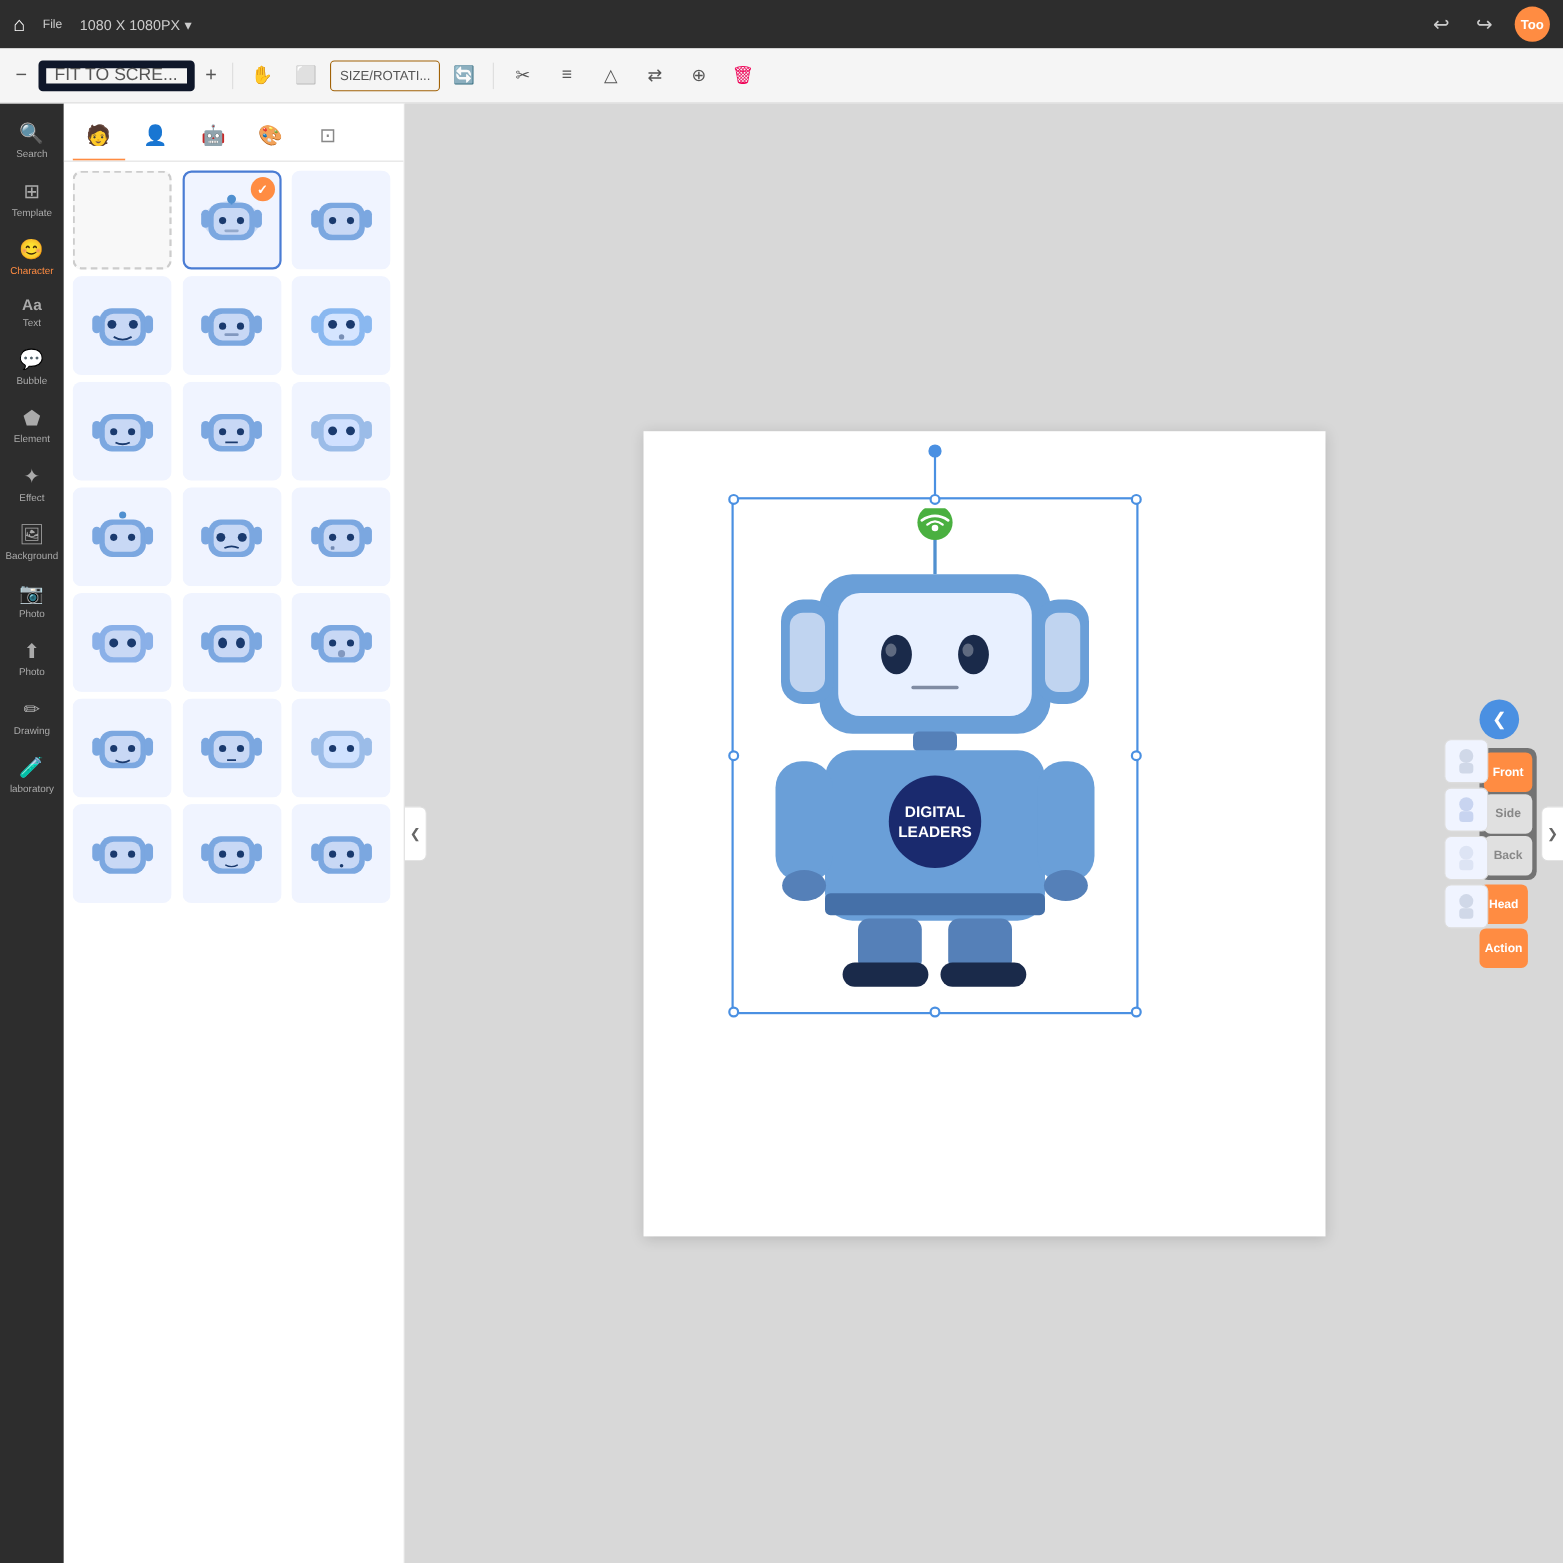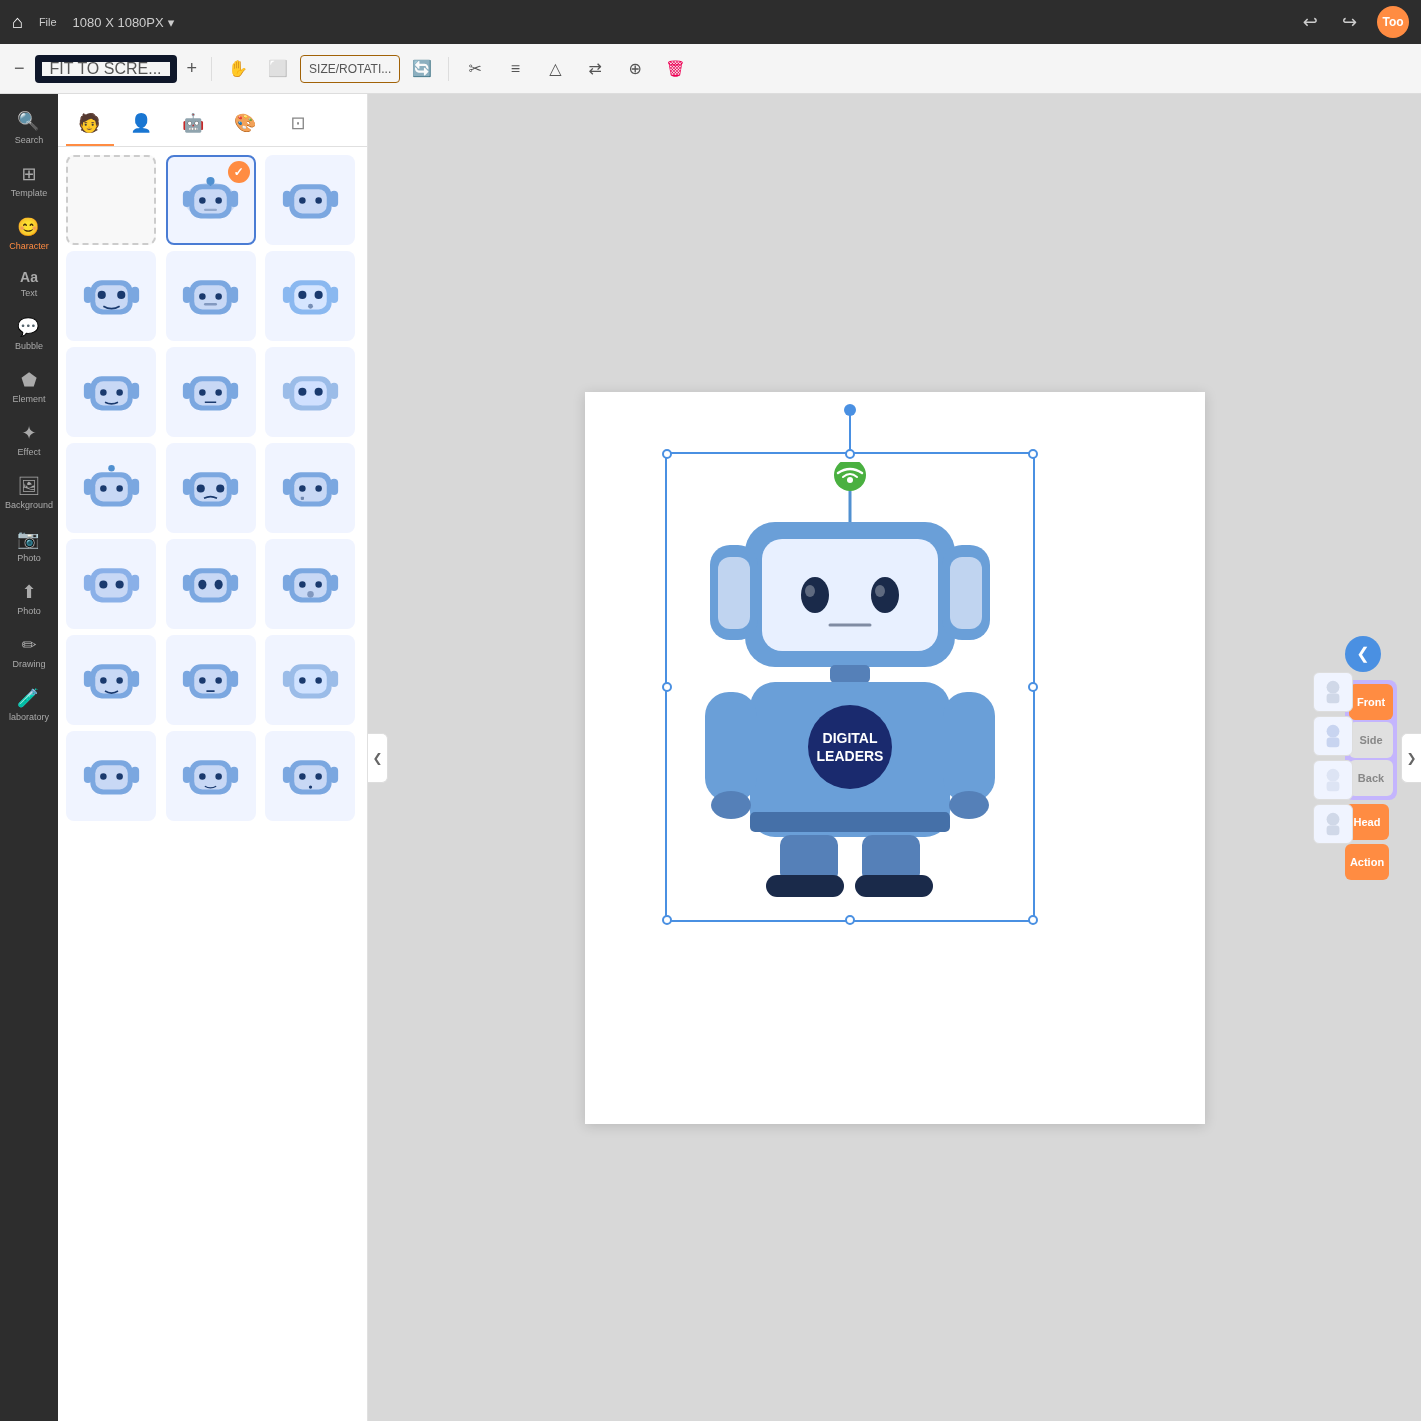--- a/index.html
+++ b/index.html
@@ -287,21 +287,21 @@
       align-items: center;
       justify-content: center;
     }
     .view-btn.active-orange { background: #ff8c42; color: #fff; }
     .view-btn.inactive { background: #e0e0e0; color: #888; text-align: center; }
 
     .view-group {
       display: flex;
       flex-direction: column;
       gap: 2px;
-      background: #c4b5fd;
+      background: #737373;
       border-radius: 8px;
       padding: 4px;
     }
 
     .collapse-btn {
       width: 36px;
       height: 36px;
       border-radius: 50%;
       background: #4a90e2;
       color: white;

